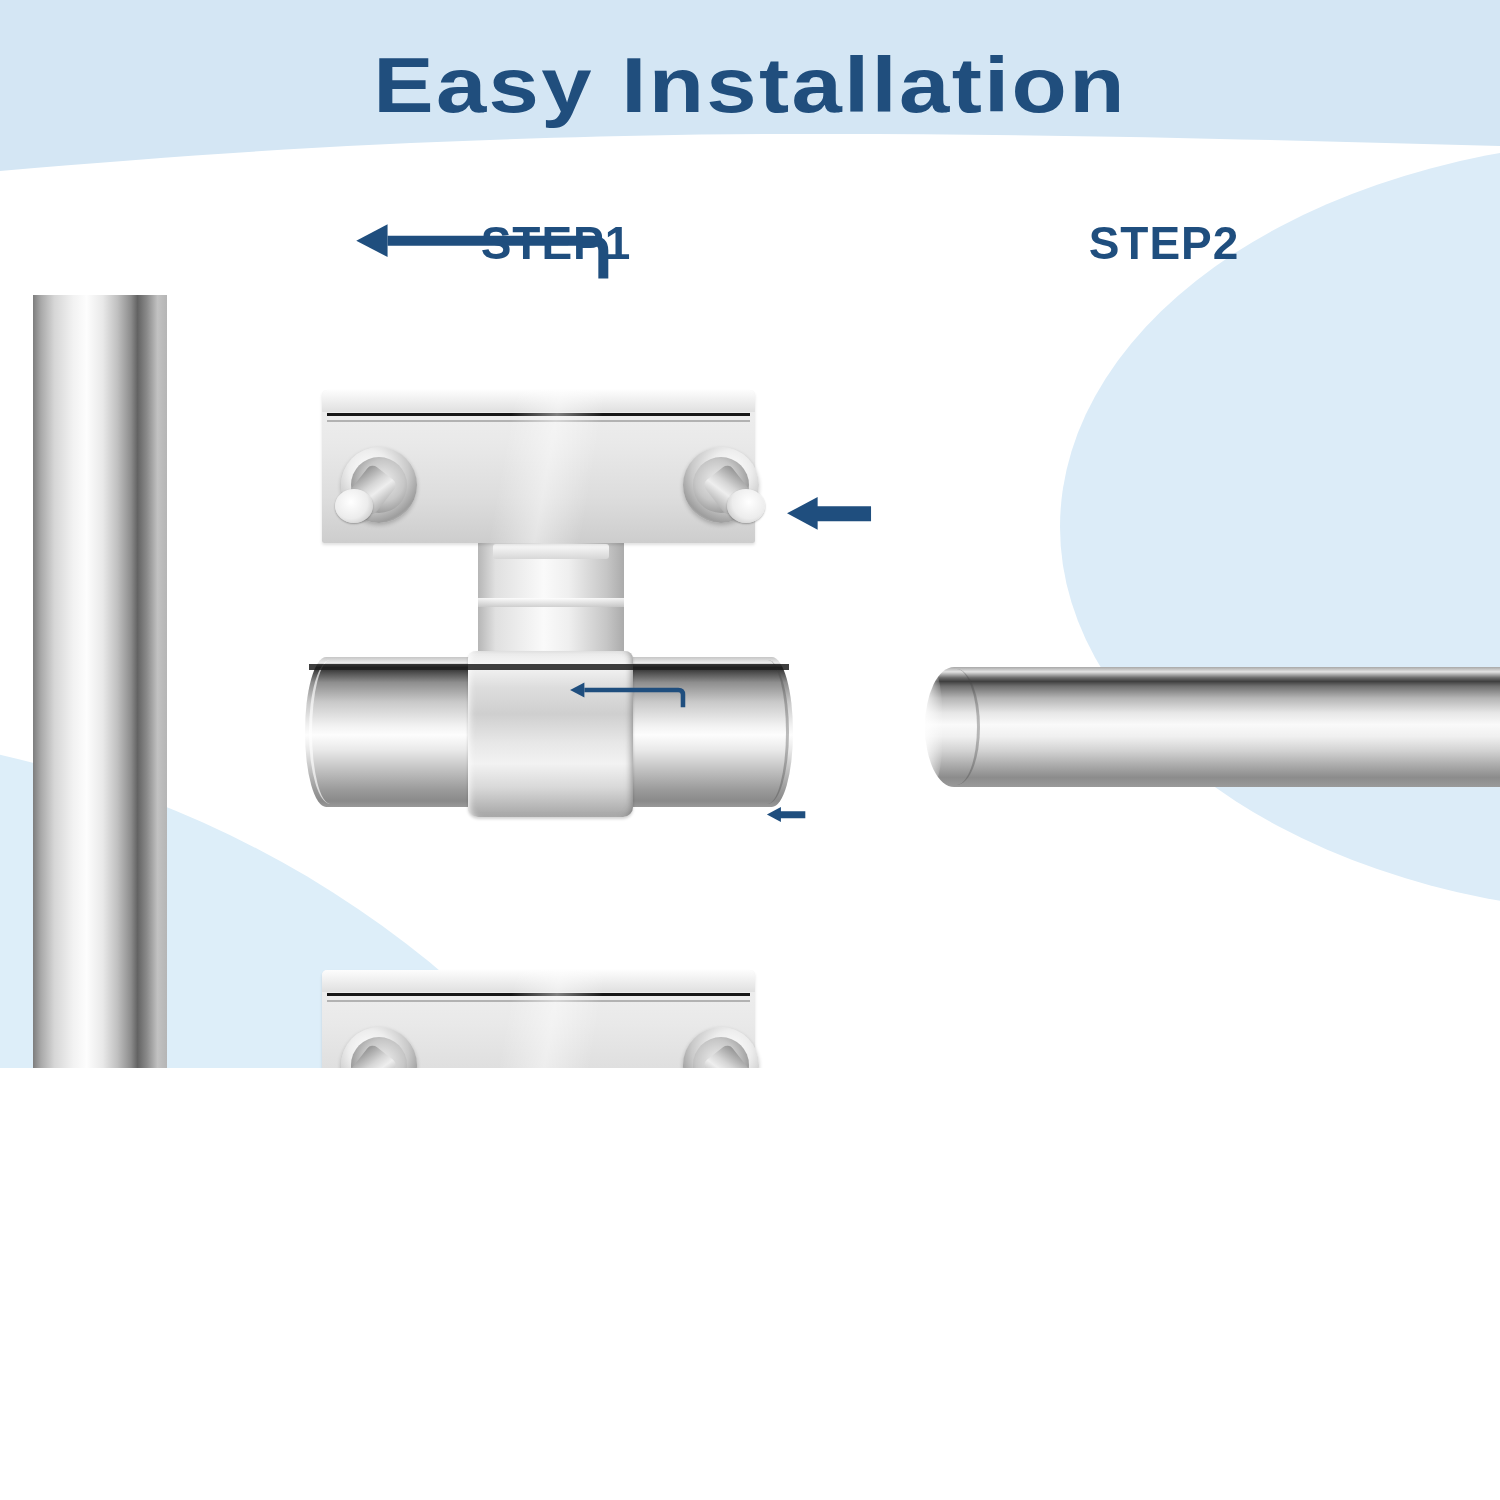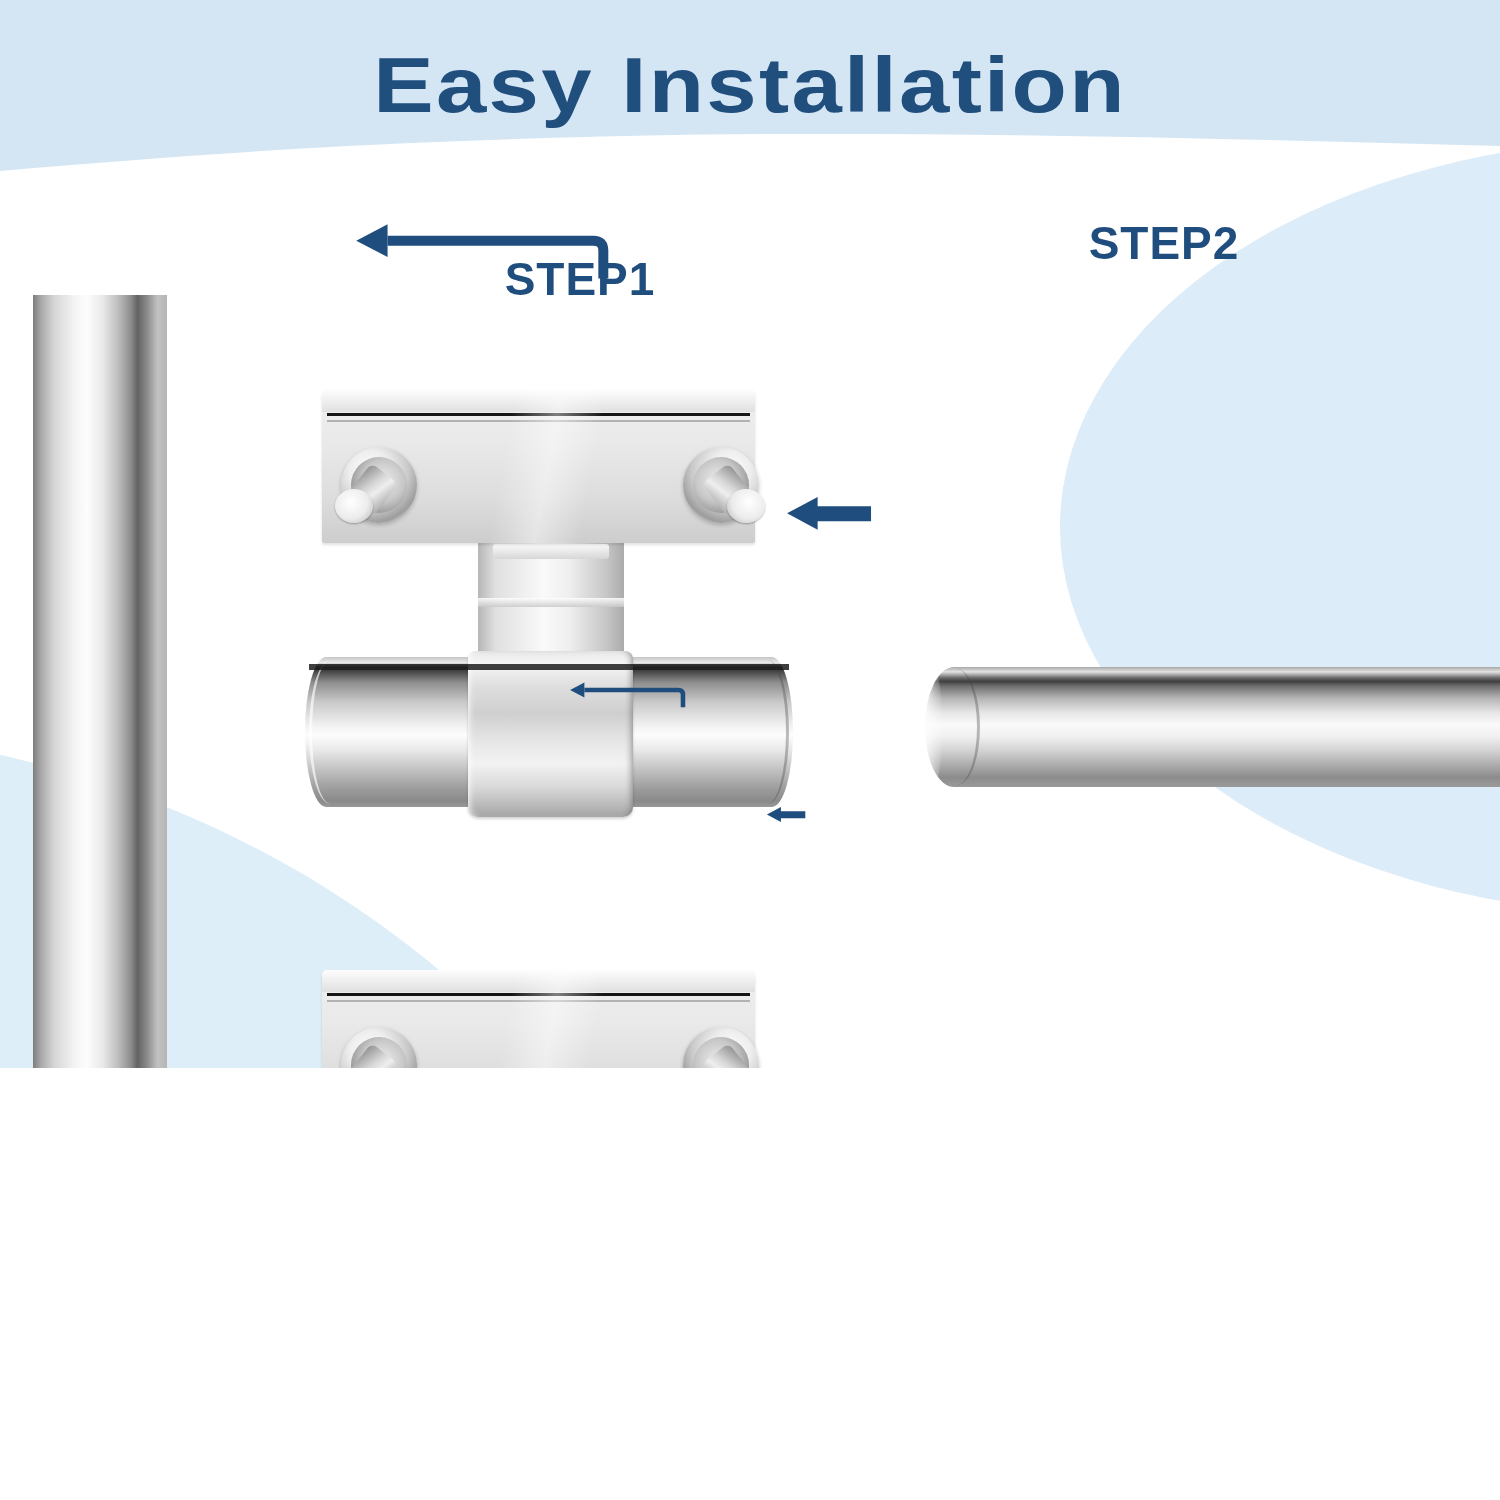--- a/index.html
+++ b/index.html
@@ -20,21 +20,21 @@
     position:absolute; top:40px; left:750px;
     transform:translateX(-50%) scaleX(1.16);
     margin:0; font-size:78px; font-weight:700; letter-spacing:2px;
     color:var(--title-color); white-space:nowrap; z-index:5;
   }
   .step-label {
     position:absolute; top:216px; transform:translateX(-50%);
     font-size:46px; font-weight:700; letter-spacing:1px;
     color:var(--accent); white-space:nowrap; z-index:5;
   }
-  .step1 { left:580px;margin-top:36px; }
+  .step1 { left:556px; }
   .step2 { left:1164px; }
 
   
   .vpole {
     position:absolute; left:33px; top:295px; width:134px; height:1098px; z-index:2;
     background:linear-gradient(to right,
       #7d7d7d 0%, #a9a9a9 6%, #d6d6d6 16%, #f2f2f2 30%, #fdfdfd 40%,
       #e9e9e9 52%, #c0c0c0 63%, #8d8d8d 73%, #636363 78%, #8a8a8a 85%,
       #c2c2c2 93%, #b5b5b5 100%);
   }

